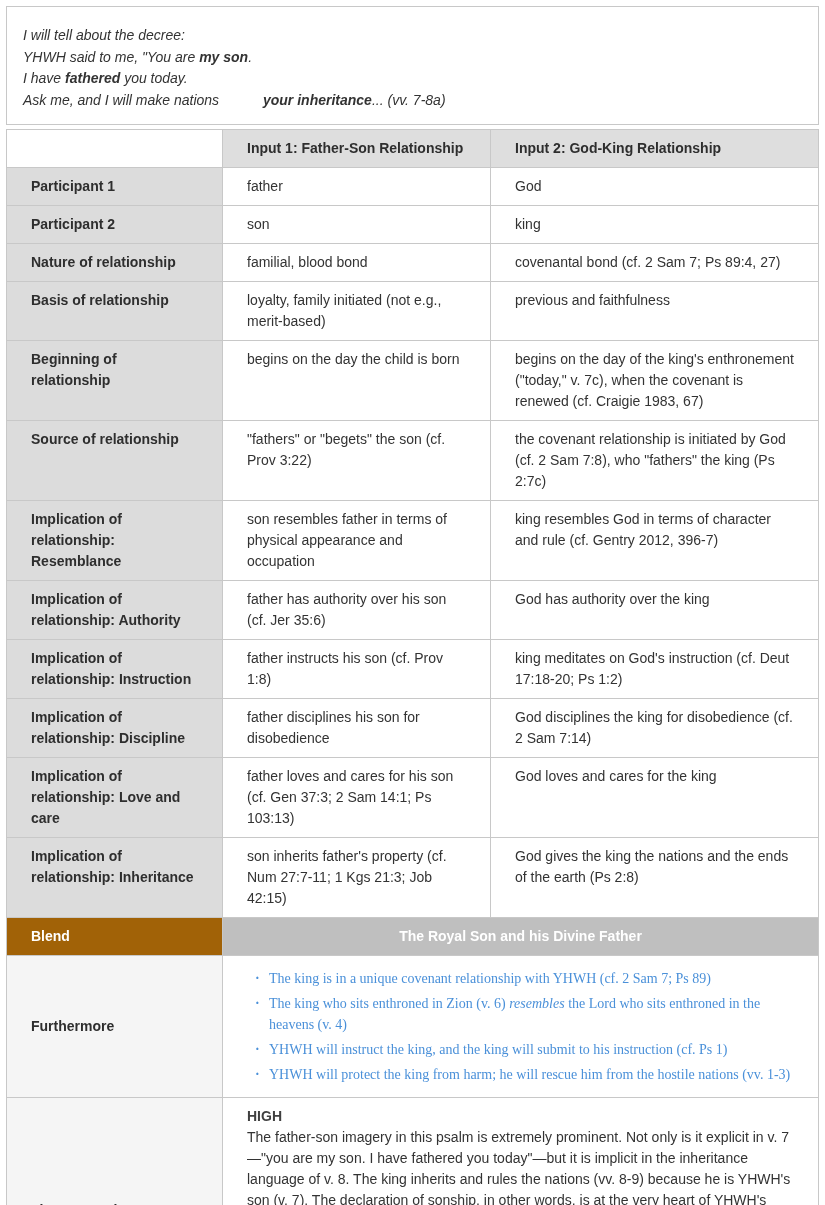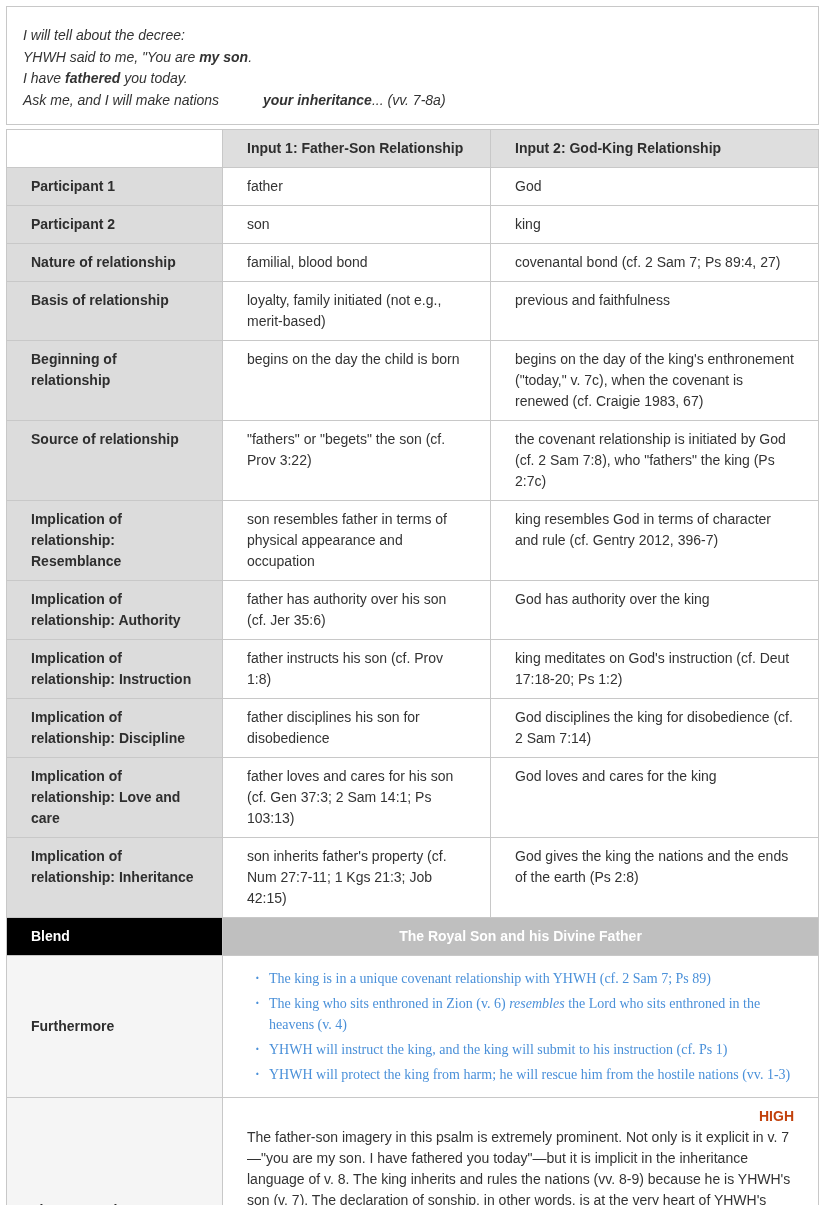--- a/index.html
+++ b/index.html
@@ -51,21 +51,21 @@
   td.row-label {
     background: #dcdcdc;
     font-weight: 700;
     color: #2e2e2e;
     margin-left: 17px;
   }
   td.cell { background: #ffffff; }
 
   
   td.blend-label {
-    background: #000000;
+    background: #a16207;
     color: #ffffff;
     font-weight: 700;
   }
   td.blend-value {
     background: #bfbfbf;
     color: #ffffff;
     font-weight: 700;
     text-align: center;
   }
 
@@ -92,21 +92,21 @@
   }
   li.imp-item::before {
     content: "\00B7";
     position: absolute;
     left: 2px;
     top: 0;
     font-weight: 700;
     color: #4a90d9;
   }
 
-  .fp-level { font-weight: 700; color: #c2410c; text-align: right; }
+  .fp-level { font-weight: 700; color: #404040; }
   .fp-text { color: #333333; }
 </style>
 </head>
 <body>
 
 <div class="page">
 
   <div class="quote-block" id="quote-block">
       <div class="quote-line"><span>I will tell about the decree:</span></div>
       <div class="quote-line"><span>YHWH said to me, "You are </span><span style="font-weight: 700;">my son</span><span>.</span></div>

